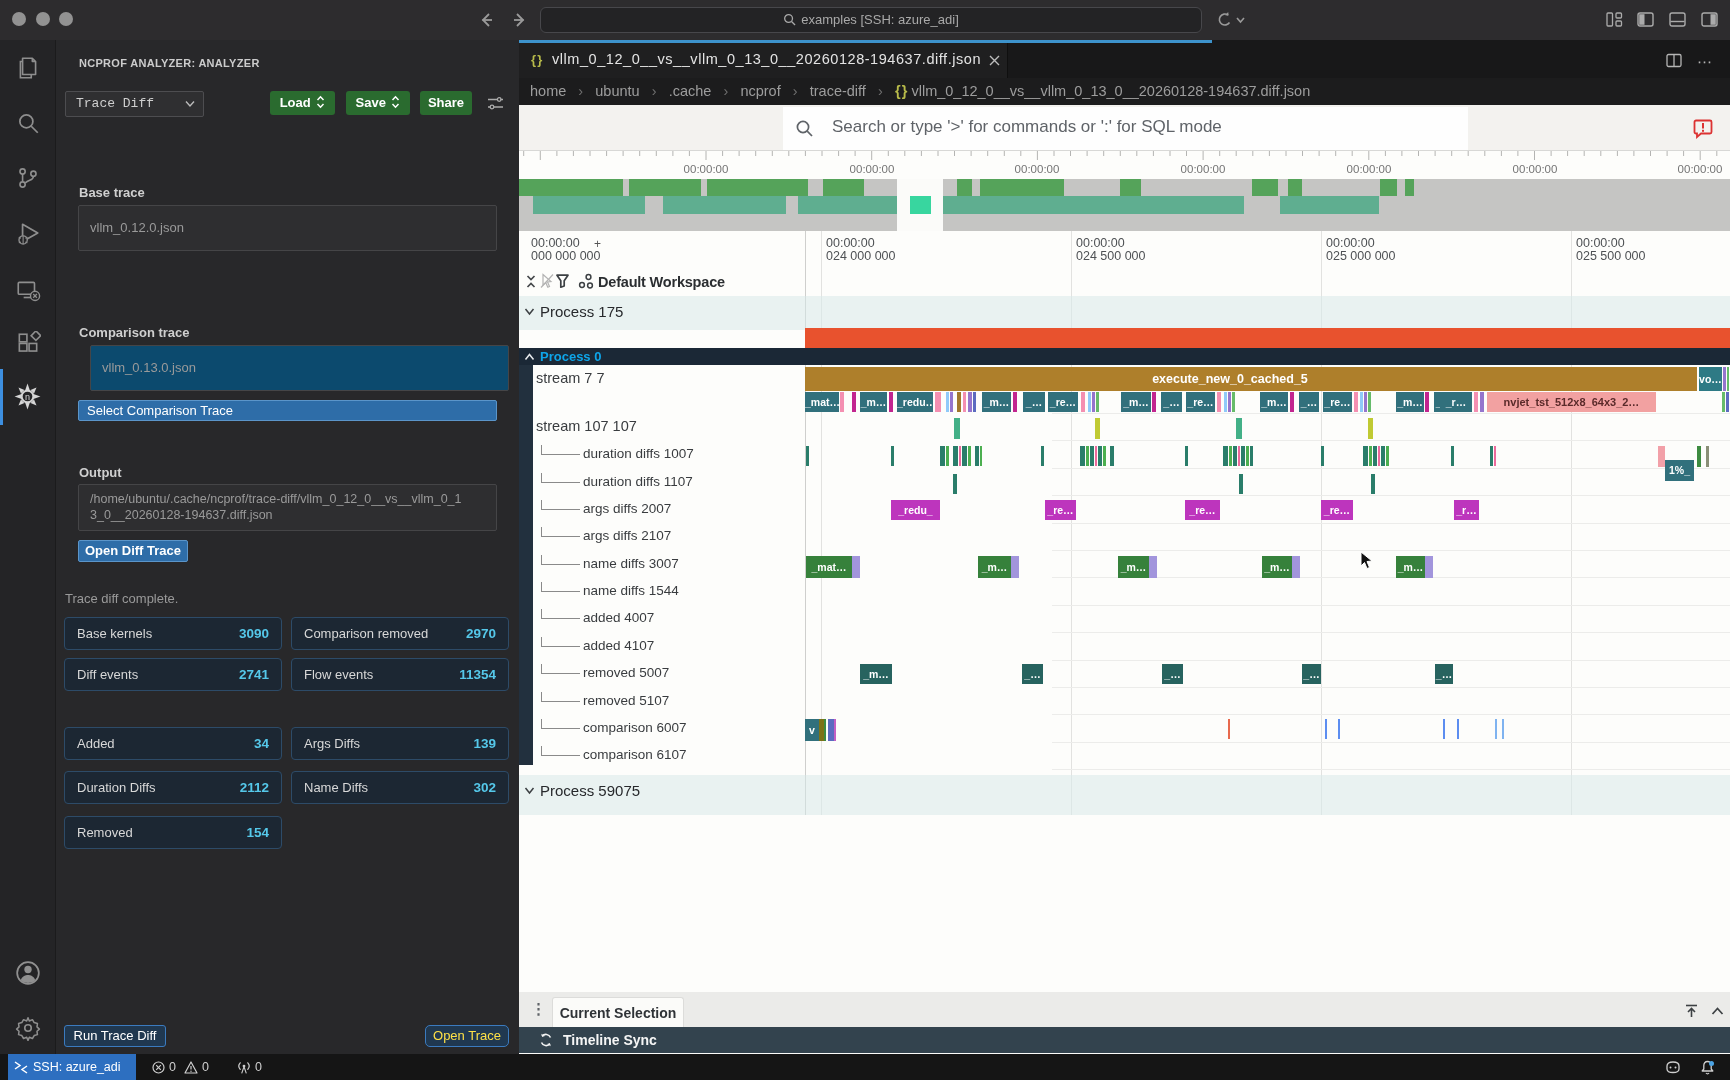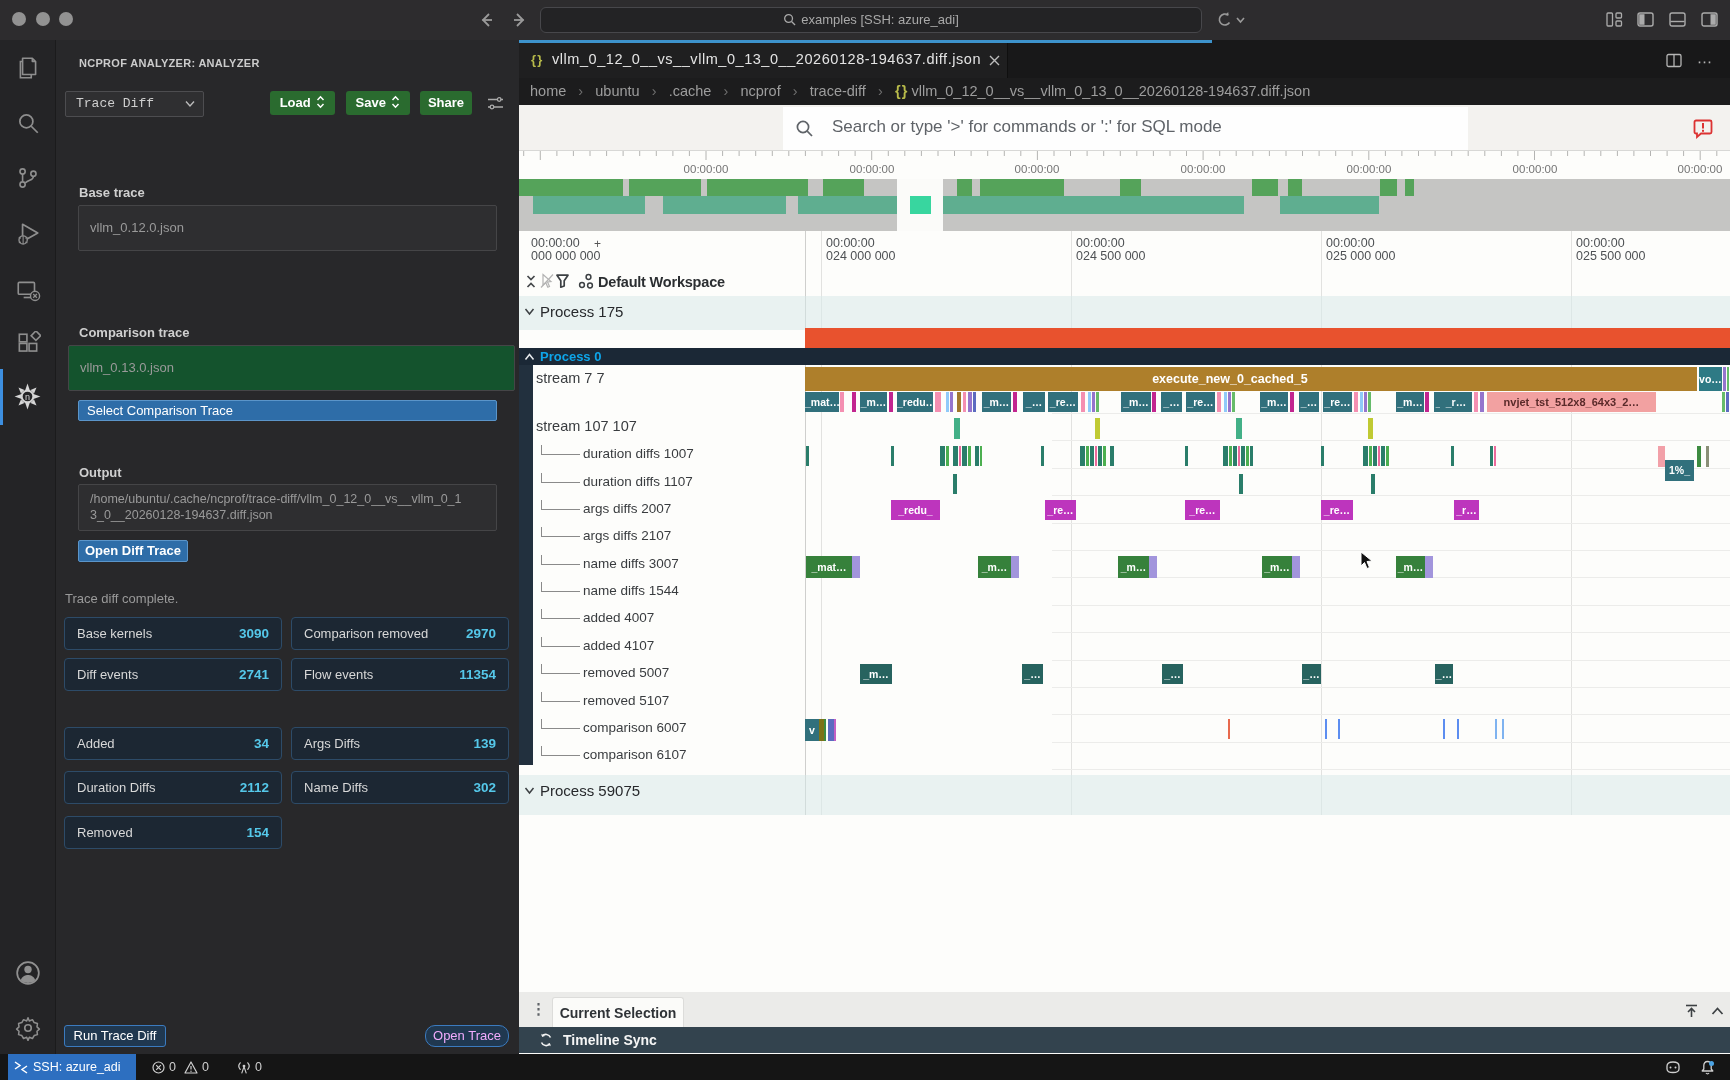--- a/index.html
+++ b/index.html
@@ -154,21 +154,21 @@
         <path d="M1 12 h2.5 M7 12 h9" stroke="#aaa" stroke-width="1.4"></path>
         <circle cx="5" cy="12" r="1.8" stroke="#aaa" stroke-width="1.3" fill="none"></circle>
       </svg>
 
     <div class="abs" style="left:23px;top:145px;font-size:13px;font-weight:bold;color:#cfcfcf;">Base trace</div>
     <div class="abs" style="left:22px;top:165px;width:417px;height:44px;background:#2e2e30;border:1px solid #454547;border-radius:2px;">
       <div class="abs" style="left:11px;top:14px;font-size:13px;color:#9a9a9a;">vllm_0.12.0.json</div>
     </div>
 
     <div class="abs" style="left:23px;top:285px;font-size:13px;font-weight:bold;color:#cfcfcf;">Comparison trace</div>
-    <div class="abs" style="left:12px;top:305px;width:417px;height:44px;background:#14532d;border:1px solid #454547;border-radius:2px;padding-left:28px;">
+    <div class="abs" style="left:34px;top:305px;width:417px;height:44px;background:#0c4a6e;border:1px solid #454547;border-radius:2px;">
       <div class="abs" style="left:11px;top:14px;font-size:13px;color:#9a9a9a;">vllm_0.13.0.json</div>
     </div>
     <div class="sbtn" style="left:22px;top:360px;width:417px;height:19px;line-height:19px;"><span style="margin-left:8px;margin-top:32px;">Select Comparison Trace</span></div>
 
     <div class="abs" style="left:23px;top:425px;font-size:13px;font-weight:bold;color:#cfcfcf;">Output</div>
     <div class="abs" style="left:22px;top:444px;width:417px;height:45px;background:#2e2e30;border:1px solid #454547;border-radius:2px;">
       <div class="abs" style="left:11px;top:6px;font-size:12.5px;line-height:16px;color:#9a9a9a;white-space:pre;">/home/ubuntu/.cache/ncprof/trace-diff/vllm_0_12_0__vs__vllm_0_1
 3_0__20260128-194637.diff.json</div>
     </div>
     <div class="sbtn" style="left:22px;top:500px;width:108px;height:20px;line-height:20px;text-align:center;font-weight:bold;">Open Diff Trace</div>
@@ -205,21 +205,21 @@
     <div class="statbox" style="left:235px;top:731px;">
         <span>Name Diffs</span>
         <b>302</b>
       </div>
     <div class="statbox" style="left:8px;top:776px;">
         <span>Removed</span>
         <b>154</b>
       </div>
 
     <div class="abs" style="left:8px;top:985px;width:100px;height:20px;background:#203850;border:1px solid #3b7bbf;border-radius:3px;color:#fff;font-size:13px;line-height:20px;text-align:center;">Run Trace Diff</div>
-    <div class="abs" style="left:369px;top:985px;width:82px;height:20px;background:#203850;border:1px solid #3b7bbf;border-radius:10px;color:#f0abfc;font-size:13px;line-height:20px;text-align:center;">Open Trace</div>
+    <div class="abs" style="left:369px;top:985px;width:82px;height:20px;background:#203850;border:1px solid #3b7bbf;border-radius:5px;color:#fde047;font-size:13px;line-height:20px;text-align:center;">Open Trace</div>
   </div>
 
   <div class="abs" id="tabbar" style="left:519px;top:40px;width:1211px;height:38px;background:#181819;">
     <div class="abs" style="left:0;top:0;width:693px;height:3px;background:#3d93cc;"></div>
     <div class="abs" style="left:0;top:3px;width:488px;height:35px;background:#1f1f20;border-right:1px solid #0f0f0f;">
       <span class="abs" style="left:12px;top:9px;font-size:13px;font-weight:bold;color:#b8bb4a;">{ }</span>
       <span class="abs" style="left:33px;top:8px;font-size:14.5px;letter-spacing:.55px;color:#e4e4e4;">vllm_0_12_0__vs__vllm_0_13_0__20260128-194637.diff.json</span>
       <svg class="abs" style="left:469px;top:11px" width="13" height="13" viewBox="0 0 13 13">
           <path d="M2 2 L11 11 M11 2 L2 11" stroke="#bdbdbd" stroke-width="1.4"></path>
         </svg>

